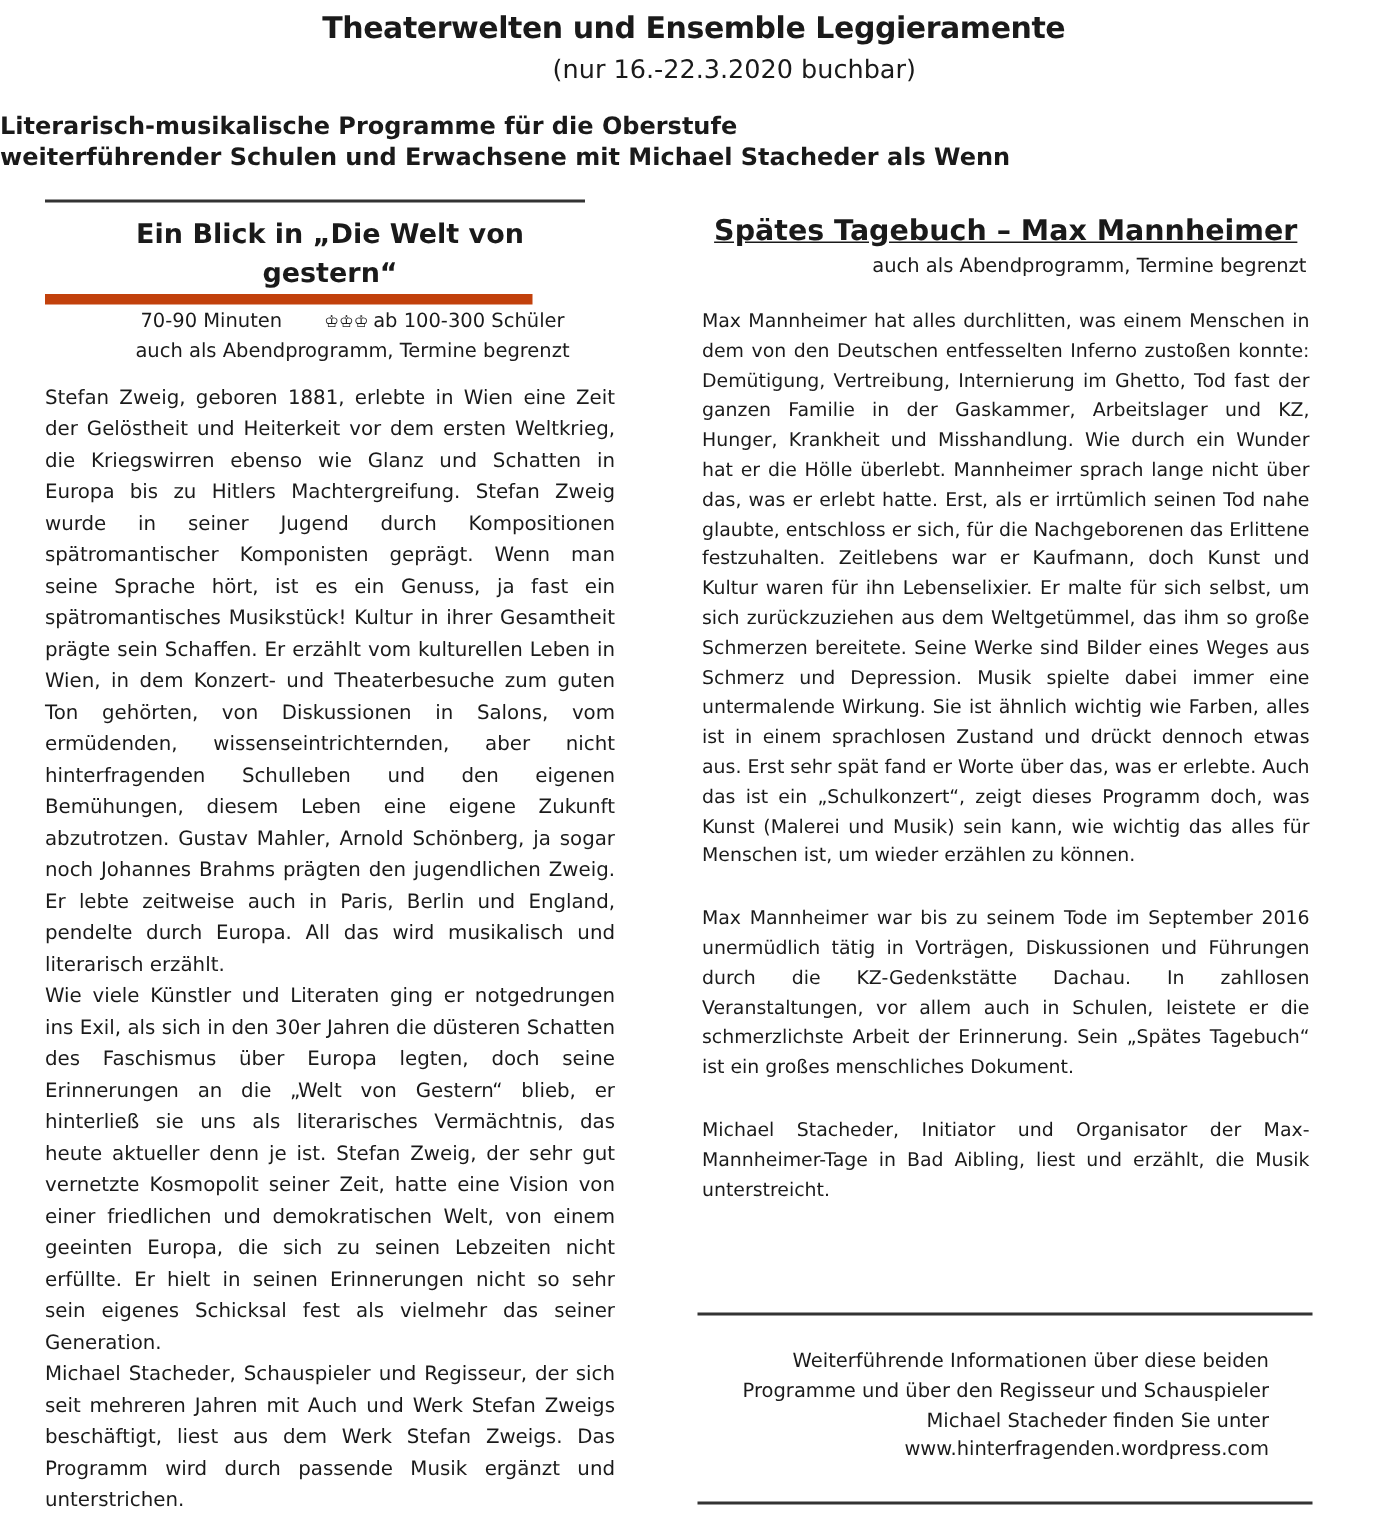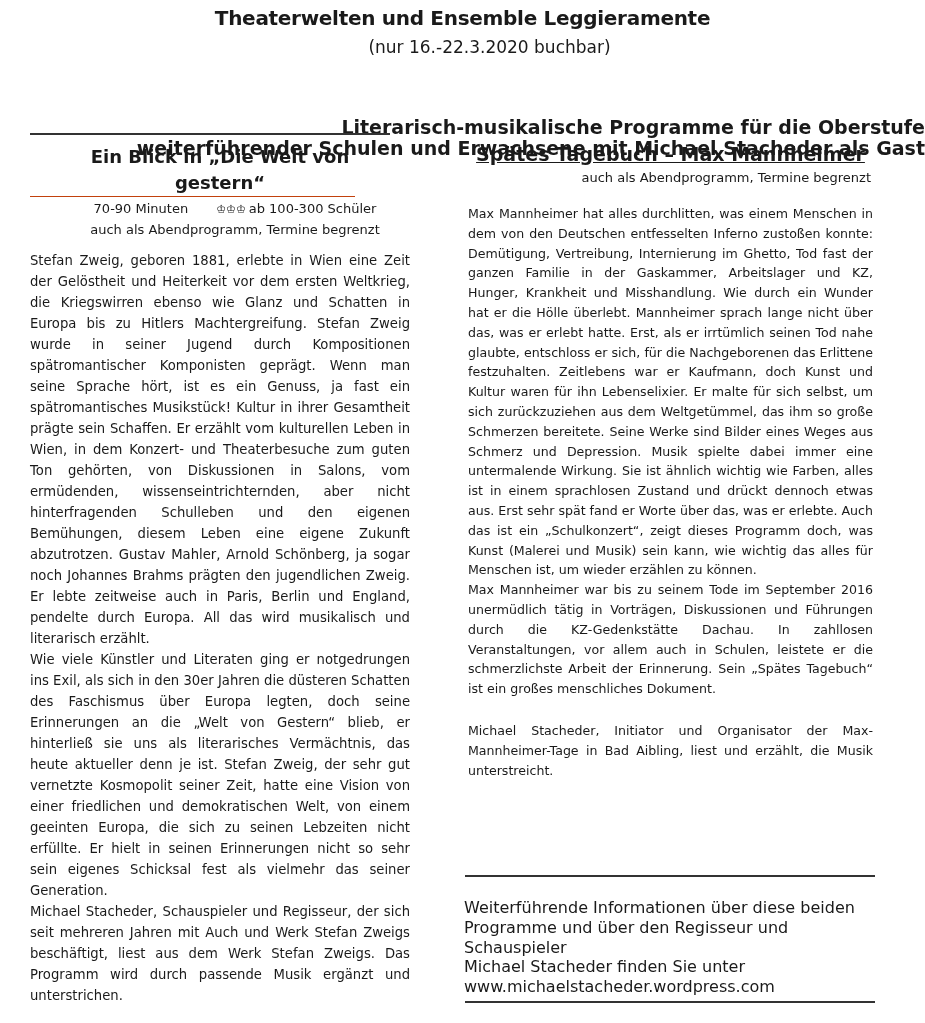--- a/index.html
+++ b/index.html
@@ -10,71 +10,71 @@
   .main-title {
     position: absolute; top: 6px; left: 0; width: 925px; text-align: center;
     font-size: 20px; font-weight: bold; letter-spacing: -0.3px;
   }
   .sub-title {
     position: absolute; top: 37px; left: 0; width: 925px; text-align: center;
     font-size: 17px;
     margin-left: 27px;
   }
   .intro {
-    position: absolute; top: 73px; left: 0; width: 925px; text-align: right;
-    font-size: 19px; font-weight: bold; line-height: 21px; margin-top: 44px;
+    position: absolute; top: 73px; left: 0; width: 925px; text-align: left;
+    font-size: 16px; font-weight: bold; line-height: 21px;
   }
   .rule { position: absolute; height: 2px; background: #333; }
 
   .col { position: absolute; }
   .col-title {
     font-weight: bold; font-size: 18px; text-align: center;
   }
   .meta { text-align: center; font-size: 13px; line-height: 20px; }
   .meta .gap { display: inline-block; width: 28px; }
   .icon { font-size: 11px; display: inline-block; margin-right: 3px; }
   .para {
     font-size: 13.2px; line-height: 21px; text-align: justify;
   }
   .para-r { font-size: 12.6px; line-height: 19.8px; text-align: justify; }
   .info {
-    position: absolute; left: 464px; top: 898px; width: 408px; text-align: left;
-    font-size: 16px; line-height: 19.8px;
+    position: absolute; left: 438px; top: 898px; width: 408px; text-align: right;
+    font-size: 13px; line-height: 19.8px;
   }
 </style>
 </head>
 <body>
 
 <div class="main-title">Theaterwelten und Ensemble Leggieramente</div>
 <div class="sub-title">(nur 16.-22.3.2020 buchbar)</div>
 <div class="intro">
   <div>Literarisch-musikalische Programme für die Oberstufe</div>
-  <div>weiterführender Schulen und Erwachsene mit Michael Stacheder als Gast</div>
+  <div>weiterführender Schulen und Erwachsene mit Michael Stacheder als Wenn</div>
 </div>
 
 <div class="rule" style="left:30px; top:133px; width:360px;"></div>
 <div class="col" style="left:30px; top:144px; width:380px;">
-  <div class="col-title" style="padding-left:55px; width:325px; border-bottom:1px solid #c2410c; box-sizing:border-box; line-height:26px;">Ein Blick in „Die Welt von gestern“</div>
+  <div class="col-title" style="padding-left:55px; width:325px; border-bottom:7px solid #c2410c; box-sizing:border-box; line-height:26px;">Ein Blick in „Die Welt von gestern“</div>
   <div class="meta" style="margin-top:2px; padding-left:30px;">
     <span>70-90 Minuten</span><span class="gap"></span><span class="icon">♔♔♔</span><span>ab 100-300 Schüler</span>
   </div>
   <div class="meta" style="padding-left:30px;">auch als Abendprogramm, Termine begrenzt</div>
   <div class="para" style="margin-top:10px; width:380px;">Stefan Zweig, geboren 1881, erlebte in Wien eine Zeit der Gelöstheit und Heiterkeit vor dem ersten Weltkrieg, die Kriegswirren ebenso wie Glanz und Schatten in Europa bis zu Hitlers Machtergreifung. Stefan Zweig wurde in seiner Jugend durch Kompositionen spätromantischer Komponisten geprägt. Wenn man seine Sprache hört, ist es ein Genuss, ja fast ein spätromantisches Musikstück! Kultur in ihrer Gesamtheit prägte sein Schaffen. Er erzählt vom kulturellen Leben in Wien, in dem Konzert- und Theaterbesuche zum guten Ton gehörten, von Diskussionen in Salons, vom ermüdenden, wissenseintrichternden, aber nicht hinterfragenden Schulleben und den eigenen Bemühungen, diesem Leben eine eigene Zukunft abzutrotzen. Gustav Mahler, Arnold Schönberg, ja sogar noch Johannes Brahms prägten den jugendlichen Zweig. Er lebte zeitweise auch in Paris, Berlin und England, pendelte durch Europa. All das wird musikalisch und literarisch erzählt.</div>
   <div class="para" style="width:380px;">Wie viele Künstler und Literaten ging er notgedrungen ins Exil, als sich in den 30er Jahren die düsteren Schatten des Faschismus über Europa legten, doch seine Erinnerungen an die „Welt von Gestern“ blieb, er hinterließ sie uns als literarisches Vermächtnis, das heute aktueller denn je ist. Stefan Zweig, der sehr gut vernetzte Kosmopolit seiner Zeit, hatte eine Vision von einer friedlichen und demokratischen Welt, von einem geeinten Europa, die sich zu seinen Lebzeiten nicht erfüllte. Er hielt in seinen Erinnerungen nicht so sehr sein eigenes Schicksal fest als vielmehr das seiner Generation.</div>
   <div class="para" style="width:380px;">Michael Stacheder, Schauspieler und Regisseur, der sich seit mehreren Jahren mit Auch und Werk Stefan Zweigs beschäftigt, liest aus dem Werk Stefan Zweigs. Das Programm wird durch passende Musik ergänzt und unterstrichen.</div>
 </div>
 
 <div class="col" style="left:468px; top:140px; width:405px;">
   <div class="col-title" style="text-align:center; text-decoration:underline; font-size:19px; line-height:28px;">Spätes Tagebuch – Max Mannheimer</div>
   <div class="meta" style="text-align:right; padding-right:2px;">auch als Abendprogramm, Termine begrenzt</div>
   <div class="para-r" style="margin-top:16px;">Max Mannheimer hat alles durchlitten, was einem Menschen in dem von den Deutschen entfesselten Inferno zustoßen konnte: Demütigung, Vertreibung, Internierung im Ghetto, Tod fast der ganzen Familie in der Gaskammer, Arbeitslager und KZ, Hunger, Krankheit und Misshandlung. Wie durch ein Wunder hat er die Hölle überlebt. Mannheimer sprach lange nicht über das, was er erlebt hatte. Erst, als er irrtümlich seinen Tod nahe glaubte, entschloss er sich, für die Nachgeborenen das Erlittene festzuhalten. Zeitlebens war er Kaufmann, doch Kunst und Kultur waren für ihn Lebenselixier. Er malte für sich selbst, um sich zurückzuziehen aus dem Weltgetümmel, das ihm so große Schmerzen bereitete. Seine Werke sind Bilder eines Weges aus Schmerz und Depression. Musik spielte dabei immer eine untermalende Wirkung. Sie ist ähnlich wichtig wie Farben, alles ist in einem sprachlosen Zustand und drückt dennoch etwas aus. Erst sehr spät fand er Worte über das, was er erlebte. Auch das ist ein „Schulkonzert“, zeigt dieses Programm doch, was Kunst (Malerei und Musik) sein kann, wie wichtig das alles für Menschen ist, um wieder erzählen zu können.</div>
-  <div class="para-r" style="">Max Mannheimer war bis zu seinem Tode im September 2016 unermüdlich tätig in Vorträgen, Diskussionen und Führungen durch die KZ-Gedenkstätte Dachau. In zahllosen Veranstaltungen, vor allem auch in Schulen, leistete er die schmerzlichste Arbeit der Erinnerung. Sein „Spätes Tagebuch“ ist ein großes menschliches Dokument.</div>
+  <div class="para-r" style="margin-top:22px;">Max Mannheimer war bis zu seinem Tode im September 2016 unermüdlich tätig in Vorträgen, Diskussionen und Führungen durch die KZ-Gedenkstätte Dachau. In zahllosen Veranstaltungen, vor allem auch in Schulen, leistete er die schmerzlichste Arbeit der Erinnerung. Sein „Spätes Tagebuch“ ist ein großes menschliches Dokument.</div>
   <div class="para-r" style="margin-top:22px;">Michael Stacheder, Initiator und Organisator der Max-Mannheimer-Tage in Bad Aibling, liest und erzählt, die Musik unterstreicht.</div>
 </div>
 
 <div class="rule" style="left:465px; top:875px; width:410px;"></div>
 <div class="info">
   <div>Weiterführende Informationen über diese beiden</div>
   <div>Programme und über den Regisseur und Schauspieler</div>
   <div>Michael Stacheder finden Sie unter</div>
-  <div>www.michaelstacheder.wordpress.com</div>
+  <div>www.hinterfragenden.wordpress.com</div>
 </div>
 <div class="rule" style="left:465px; top:1001px; width:410px;"></div>
 
 </body></html>

